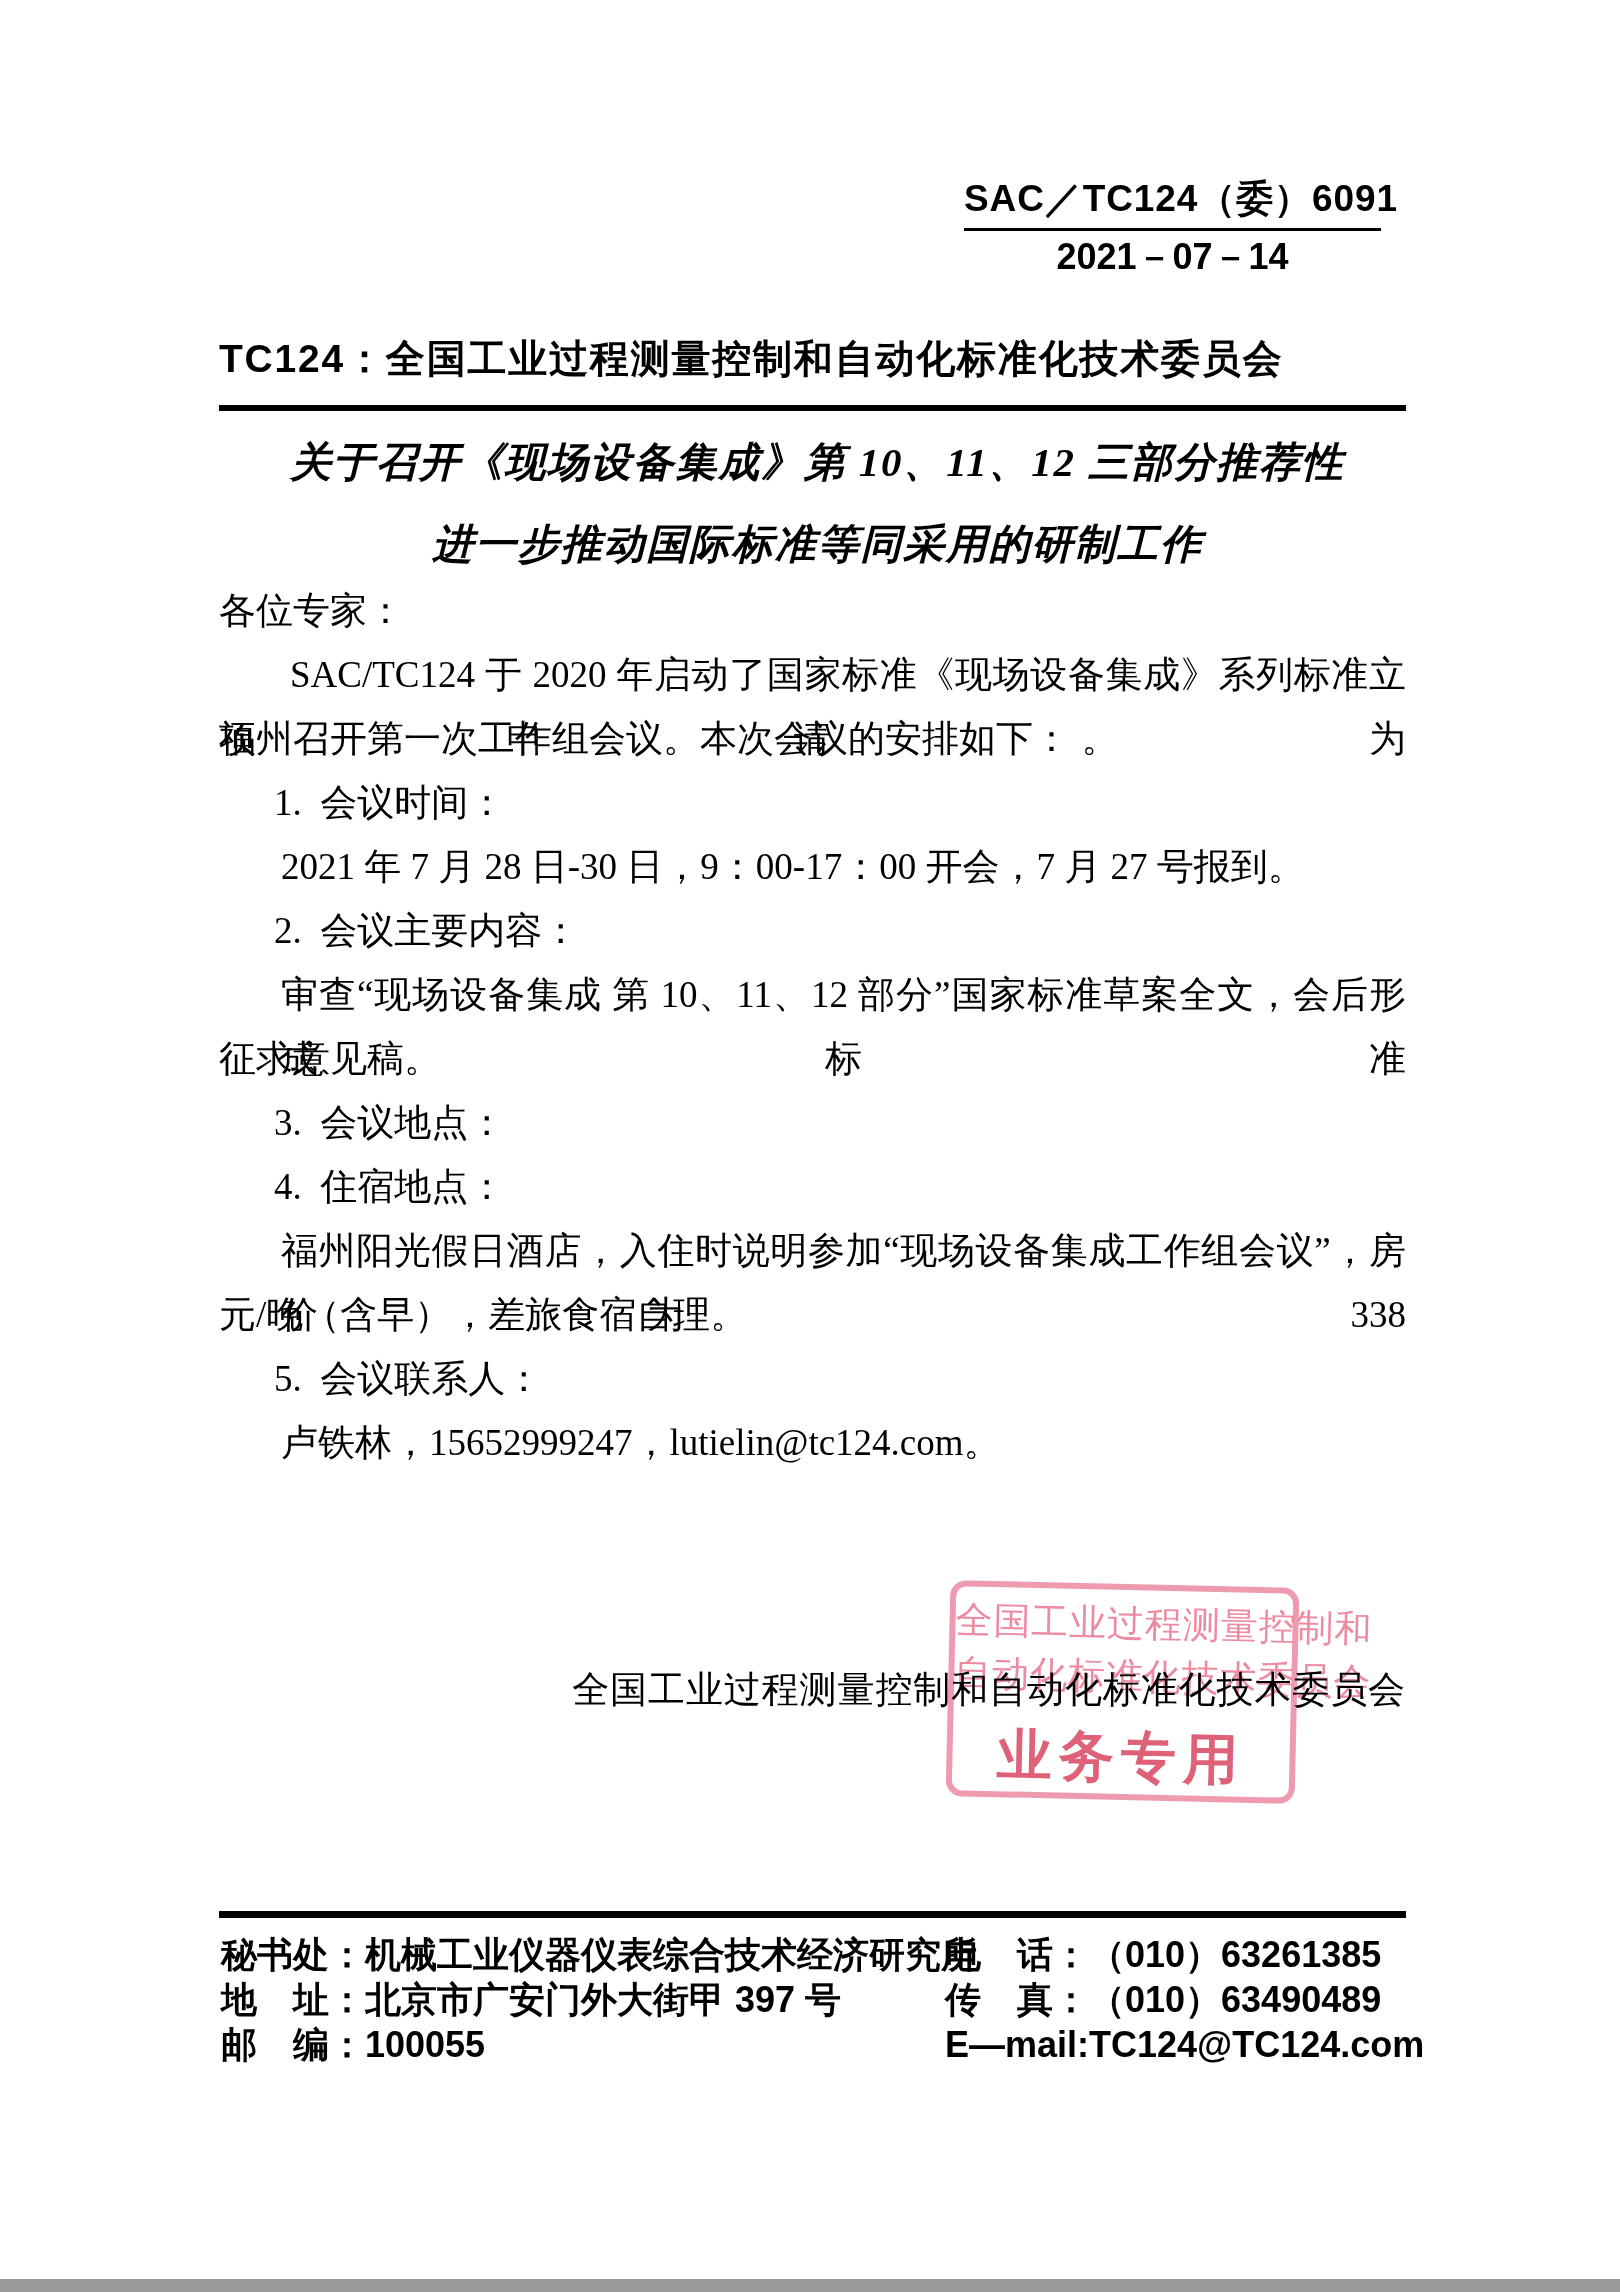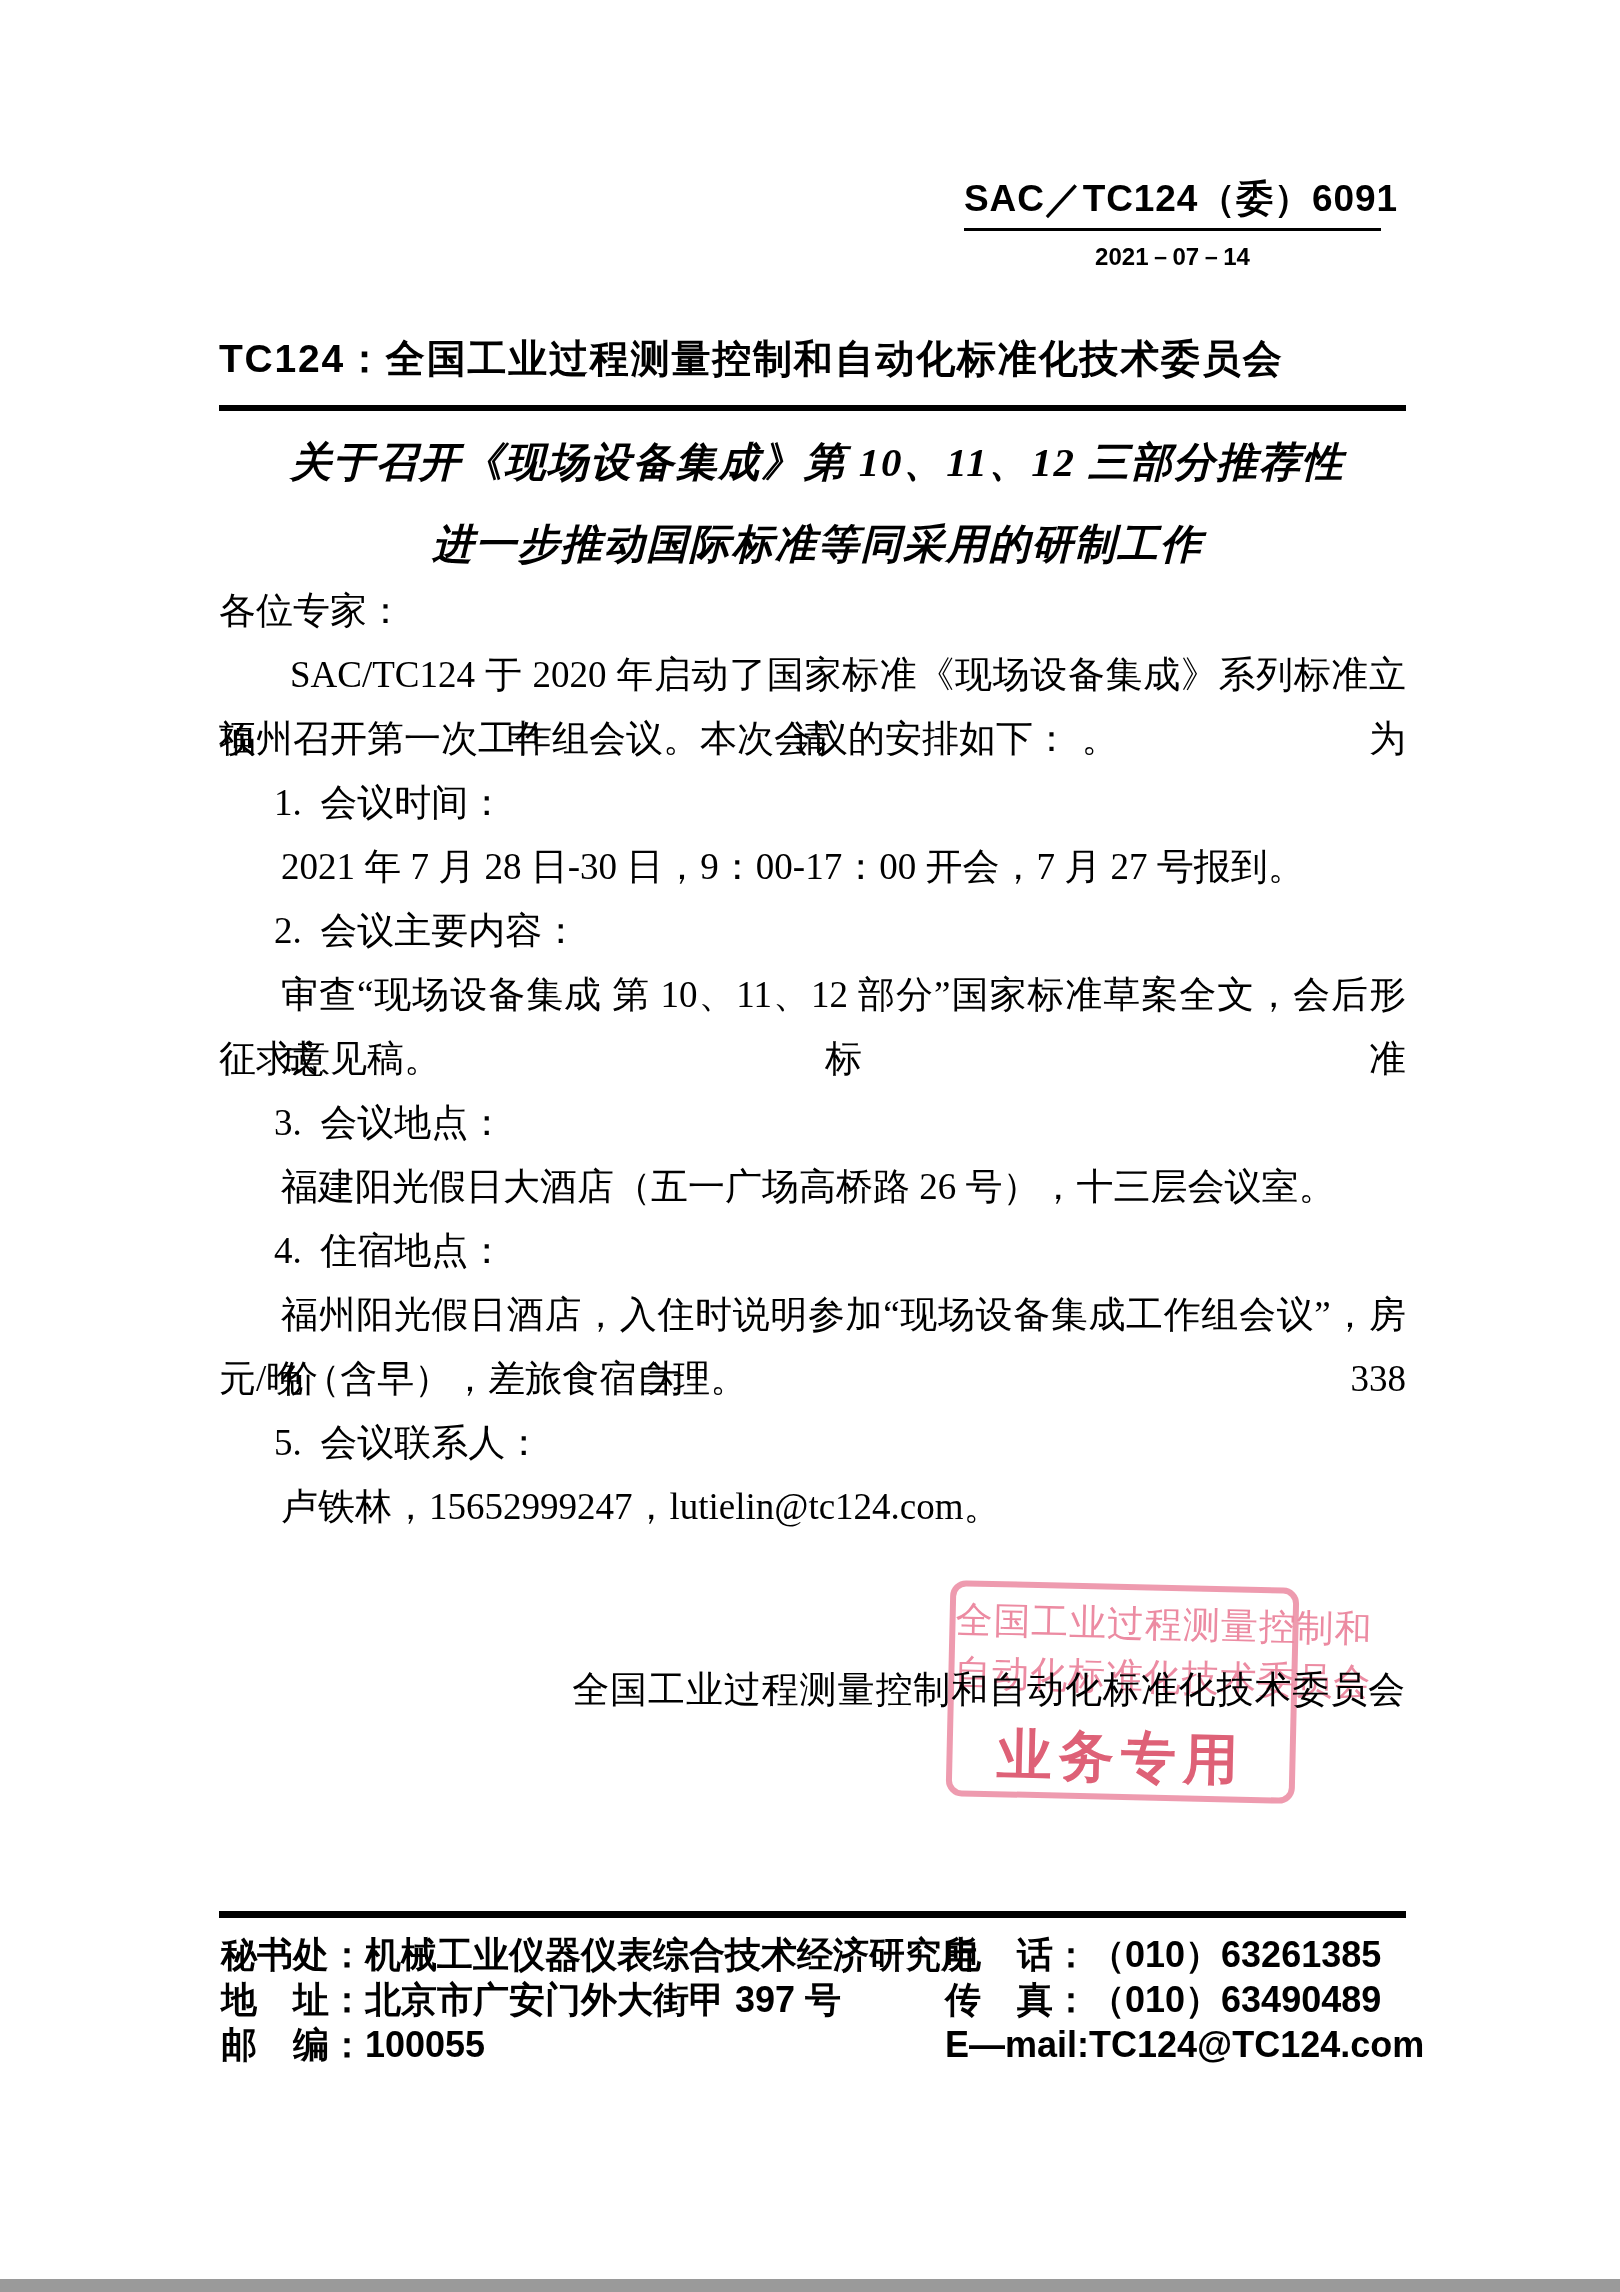--- a/index.html
+++ b/index.html
@@ -24,21 +24,21 @@
     font-family: "Liberation Sans", "DejaVu Sans", sans-serif;
     font-weight: bold;
     font-size: 37px; line-height: 55px;
     letter-spacing: 0.9px;
     white-space: nowrap;
   }
   .docnum-rule { height: 3.6px; background: #000; margin-top: 1.8px; }
   .docdate {
     font-family: "Liberation Sans", "DejaVu Sans", sans-serif;
     font-weight: bold;
-    font-size: 24px; line-height: 52px;
+    font-size: 36px; line-height: 52px;
     white-space: nowrap;
   }
 
   
   .committee {
     position: absolute;
     left: 219px; top: 333px; width: 1187px;
     font-family: "Liberation Sans", "DejaVu Sans", sans-serif;
     font-weight: bold;
     font-size: 39px; line-height: 52px;
@@ -150,21 +150,20 @@
   <div class="body-block">
     <div class="line">各位专家：</div>
     <div class="line ind j">SAC/TC124 于 2020 年启动了国家标准《现场设备集成》系列标准立项申请。为</div>
     <div class="line">福州召开第一次工作组会议。本次会议的安排如下：</div>
     <div class="line num">1.&nbsp;&nbsp;会议时间：</div>
     <div class="line ind1">2021 年 7 月 28 日-30 日，9：00-17：00 开会，7 月 27 号报到。</div>
     <div class="line num">2.&nbsp;&nbsp;会议主要内容：</div>
     <div class="line ind1 j">审查“现场设备集成 第 10、11、12 部分”国家标准草案全文，会后形成标准</div>
     <div class="line">征求意见稿。</div>
     <div class="line num">3.&nbsp;&nbsp;会议地点：</div>
-    <div class="line ind1">福建阳光假日大酒店（五一广场高桥路 26 号），十三层会议室。</div>
     <div class="line num">4.&nbsp;&nbsp;住宿地点：</div>
     <div class="line ind1 j">福州阳光假日酒店，入住时说明参加“现场设备集成工作组会议”，房价为 338</div>
     <div class="line">元/晚（含早），差旅食宿自理。</div>
     <div class="line num">5.&nbsp;&nbsp;会议联系人：</div>
     <div class="line ind1">卢铁林，15652999247，lutielin@tc124.com。</div>
   </div>
 
   <div class="stamp">
     <div class="stamp-l1">全国工业过程测量控制和</div>
     <div class="stamp-l2">自动化标准化技术委员会</div>

